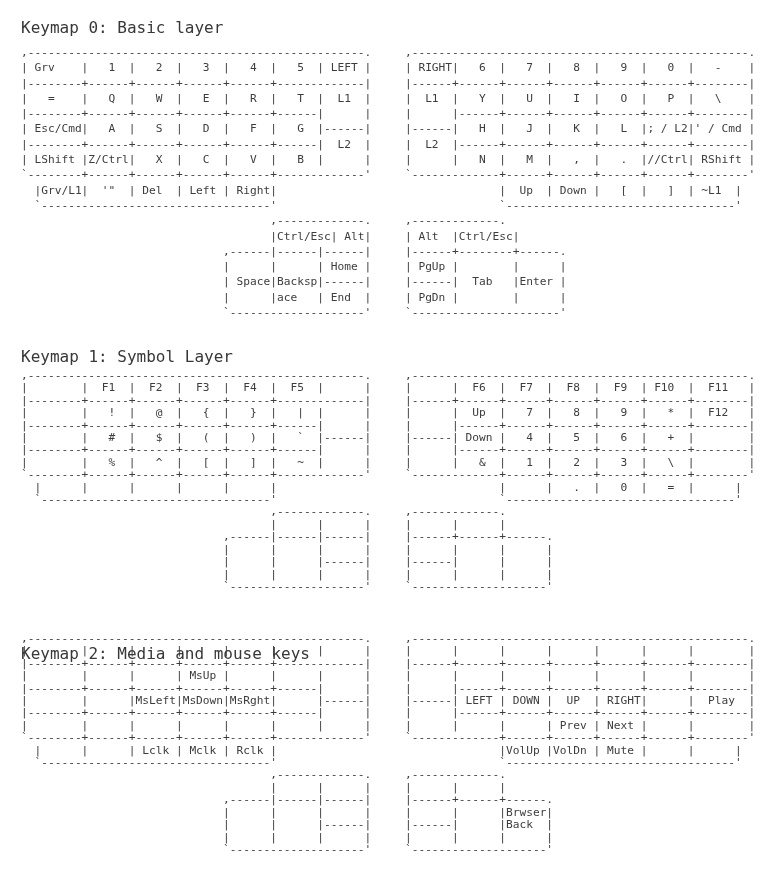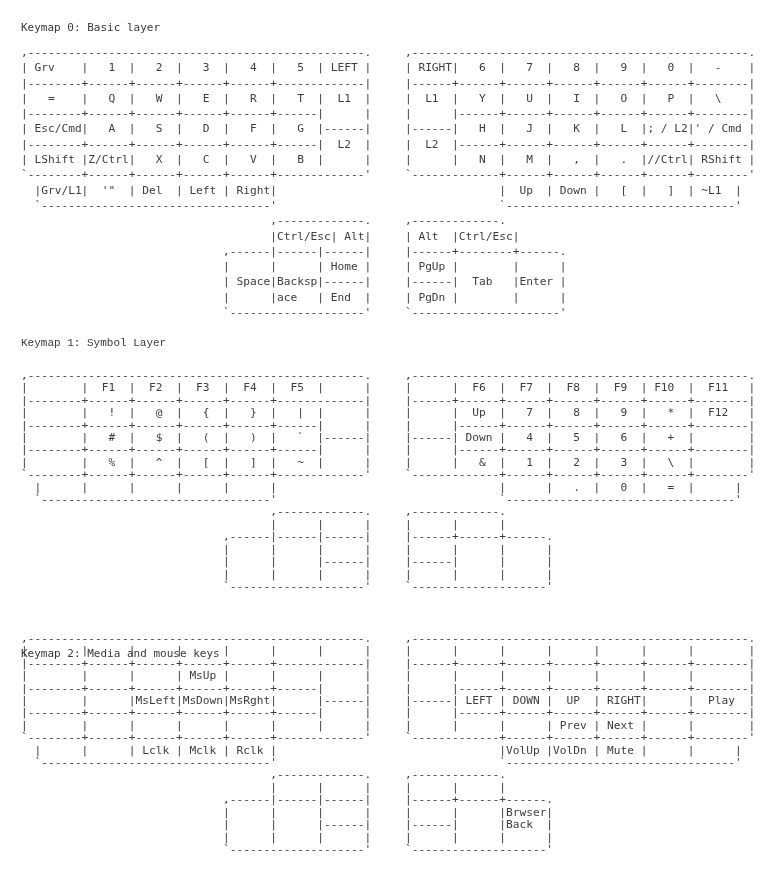--- a/index.html
+++ b/index.html
@@ -14,42 +14,42 @@
     overflow: hidden;
     font-family: "DejaVu Sans Mono", "Liberation Mono", monospace;
   }
   .doc {
     position: absolute;
     inset: 0;
   }
   .kmap-title {
     position: absolute;
     left: 21px;
-    font-size: 11px;
+    font-size: 16px;
     line-height: 13px;
     color: #383838;
     white-space: pre;
   }
   pre.art {
     position: absolute;
     left: 21px;
     margin: 0;
     padding: 0;
     font-size: 11.2px;
     color: #3d3d3d;
     white-space: pre;
     font-family: "DejaVu Sans Mono", "Liberation Mono", monospace;
   }
   .lh-wide  { line-height: 15.3px; }
   .lh-tight { line-height: 12.4px; }
 
   #k0-title { top: 21px; }
   #k0-art   { top: 45px; }
 
-  #k1-title { top: 337px; font-family: Liberation Mono, monospace; }
+  #k1-title { top: 350px; }
   #k1-art   { top: 370px; }
 
   #k2-title { top: 612px; margin-top: 35px; }
   #k2-art   { top: 633px; }
 </style>
 </head>
 <body>
 
 <main class="doc">
 

